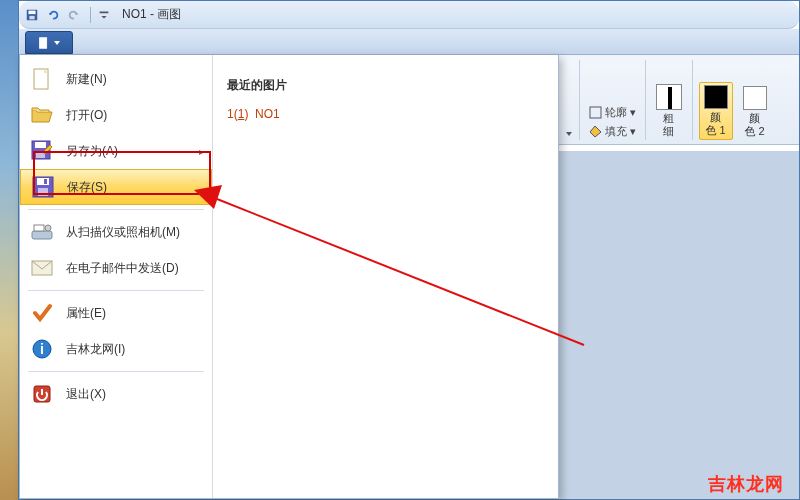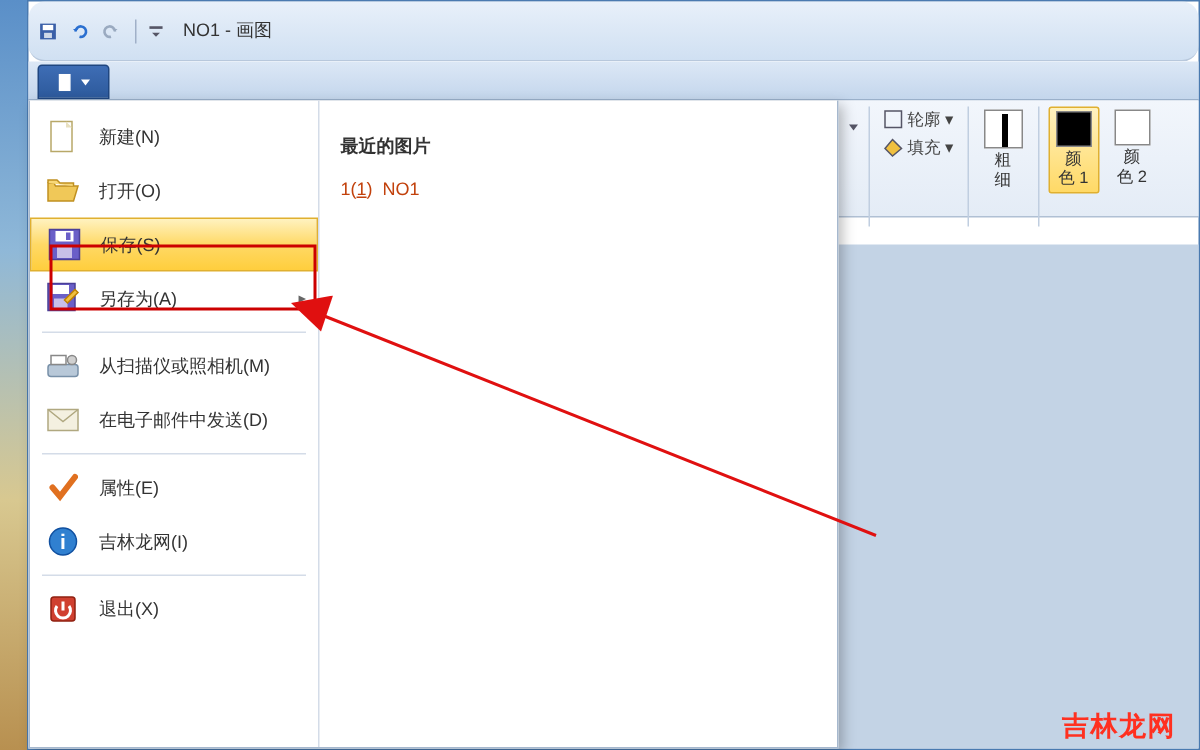--- a/index.html
+++ b/index.html
@@ -1,40 +1,40 @@
 <!DOCTYPE html>
 <html><head>
 <meta charset="utf-8">
 <style>
 * { margin: 0; padding: 0; box-sizing: border-box; font-family: "Microsoft YaHei", "Segoe UI", sans-serif; }
 body { width: 800px; height: 500px; overflow: hidden; background: linear-gradient(to bottom, #a8c8e8 0%, #d4e4f0 40%, #e8d8c0 70%, #c8a870 100%); position: relative; }
 .desktop-edge { position: absolute; left: 0; top: 0; width: 18px; height: 100%; background: linear-gradient(to bottom, #5a8fc8, #8fb8d8, #d8c890, #b89050); }
 .window { position: absolute; left: 18px; top: 0; right: 0; bottom: 0; background: #fff; display: flex; flex-direction: column; border: 1px solid #4a7ab0; }
-.titlebar { height: 40px; background: linear-gradient(to bottom, #e8f0fa, #d0e0f2); display: flex; align-items: center; padding: 0 4px; border-bottom: 1px solid #b8c8dc; border-radius: 11px; }
+.titlebar { height: 28px; background: linear-gradient(to bottom, #e8f0fa, #d0e0f2); display: flex; align-items: center; padding: 0 4px; border-bottom: 1px solid #b8c8dc; border-radius: 11px; }
 .qa-btn { width: 18px; height: 18px; margin-right: 3px; display: flex; align-items: center; justify-content: center; border-radius: 2px; cursor: pointer; }
 .qa-btn svg { width: 14px; height: 14px; }
 .qa-sep { width: 1px; height: 16px; background: #a0b0c8; margin: 0 4px; }
 .title-text { font-size: 12px; color: #333; margin-left: 6px; }
 .ribbon-row { height: 26px; background: linear-gradient(to bottom, #dce8f6, #c4d6ec); border-bottom: 1px solid #9ab0ca; display: flex; align-items: stretch; }
 .file-tab { width: 48px; background: linear-gradient(to bottom, #3e6db5, #2d5a9c); border: 1px solid #1f4680; border-radius: 3px 3px 0 0; margin: 2px 0 0 6px; display: flex; align-items: center; justify-content: center; gap: 2px; cursor: pointer; }
 .file-tab svg { fill: #fff; }
 .content-row { flex: 1; display: flex; position: relative; }
 .menu-panel { width: 540px; background: #fff; border: 1px solid #a6b8ce; border-top: none; box-shadow: 3px 3px 8px rgba(0,0,0,.25); display: flex; position: relative; z-index: 10; }
 .menu-left { width: 193px; border-right: 1px solid #d4dce8; padding: 6px 0; }
 .menu-item { height: 36px; display: flex; align-items: center; padding: 0 10px; gap: 12px; cursor: pointer; font-size: 12px; color: #333; position: relative; }
 .menu-item.selected { background: linear-gradient(to bottom, #fff2c0, #ffd966, #ffce3d); border: 1px solid #e0b030; }
 .menu-item .mi-icon { width: 24px; height: 24px; display: flex; align-items: center; justify-content: center; }
 .menu-item.has-sub::after { content: "▸"; position: absolute; right: 8px; color: #666; font-size: 10px; }
 .menu-sep { height: 1px; background: #d4dce8; margin: 4px 8px; }
 .menu-right { flex: 1; padding: 22px 14px; }
 .recent-header { font-size: 12px; font-weight: bold; color: #333; margin-bottom: 10px; }
 .recent-item { font-size: 12px; color: #c2410c; padding: 3px 0; cursor: pointer; }
 .recent-item u { text-decoration: underline; }
 .highlight-box { position: absolute; border: 2px solid #cc0000; left: 14px; top: 96px; width: 178px; height: 44px; pointer-events: none; z-index: 20; }
-.ribbon-rest { position: absolute; left: 540px; right: 0; top: 0; height: 78px; background: linear-gradient(to bottom, #f2f6fc, #e4ecf6); border-bottom: 1px solid #b0c0d4; display: flex; align-items: flex-start; padding: 4px 6px; gap: 6px; }
+.ribbon-rest { position: absolute; left: 540px; right: 0; top: 0; height: 90px; background: linear-gradient(to bottom, #f2f6fc, #e4ecf6); border-bottom: 1px solid #b0c0d4; display: flex; align-items: flex-end; padding: 4px 6px; gap: 6px; }
 .rb-sep { width: 1px; height: 80px; background: #c0cee0; }
 .rb-small-stack { display: flex; flex-direction: column; gap: 2px; }
 .rb-small { font-size: 11px; color: #444; display: flex; align-items: center; gap: 3px; cursor: pointer; padding: 1px 3px; }
 .rb-small svg { width: 13px; height: 13px; }
 .rb-big { display: flex; flex-direction: column; align-items: center; gap: 2px; cursor: pointer; padding: 2px 4px; font-size: 11px; color: #333; text-align: center; line-height: 1.2; }
 .rb-big.active { background: linear-gradient(to bottom, #fff2c0, #ffd966); border: 1px solid #e0b030; border-radius: 2px; }
 .stroke-prev { width: 26px; height: 26px; border: 1px solid #888; background: #fff; position: relative; }
 .stroke-prev::after { content: ""; position: absolute; left: 11px; top: 2px; width: 4px; height: 22px; background: #000; }
 .swatch { width: 24px; height: 24px; border: 1px solid #888; }
 .canvas-area { position: absolute; left: 540px; right: 0; top: 96px; bottom: 0; background: #c3d3e5; }
@@ -105,41 +105,41 @@
         </div>
         <div class="menu-item">
           <span class="mi-icon">
               <svg width="22" height="18" viewBox="0 0 22 18">
                 <path d="M1 4 L1 16 L18 16 L21 6 L6 6 L5 4 Z" fill="#f0c858" stroke="#c09020"></path>
                 <path d="M1 4 L1 2 L7 2 L9 4 L18 4 L18 6" fill="#f8d878" stroke="#c09020"></path>
               </svg>
             </span>
           <span>打开(O)</span>
         </div>
+        <div class="menu-item has-sub">
+          <span class="mi-icon">
+              <svg width="22" height="22" viewBox="0 0 22 22">
+                <rect x="1" y="1" width="18" height="18" fill="#6a5fc8" stroke="#4a3f98"></rect>
+                <rect x="4" y="2" width="11" height="6" fill="#fff"></rect>
+                <rect x="5" y="11" width="9" height="7" fill="#c8c0e8"></rect>
+                <path d="M14 14 L21 7 L19 5 L12 12 Z" fill="#f0c040" stroke="#c08000"></path>
+              </svg>
+            </span>
+          <span>另存为(A)</span>
+        </div>
         <div class="menu-item selected">
           <span class="mi-icon">
               <svg width="22" height="22" viewBox="0 0 22 22">
                 <rect x="1" y="1" width="20" height="20" fill="#6a5fc8" stroke="#4a3f98"></rect>
                 <rect x="5" y="2" width="12" height="7" fill="#fff"></rect>
                 <rect x="6" y="12" width="10" height="8" fill="#c8c0e8"></rect>
                 <rect x="12" y="3" width="3" height="5" fill="#6a5fc8"></rect>
               </svg>
             </span>
           <span>保存(S)</span>
-        </div>
-        <div class="menu-item has-sub">
-          <span class="mi-icon">
-              <svg width="22" height="22" viewBox="0 0 22 22">
-                <rect x="1" y="1" width="18" height="18" fill="#6a5fc8" stroke="#4a3f98"></rect>
-                <rect x="4" y="2" width="11" height="6" fill="#fff"></rect>
-                <rect x="5" y="11" width="9" height="7" fill="#c8c0e8"></rect>
-                <path d="M14 14 L21 7 L19 5 L12 12 Z" fill="#f0c040" stroke="#c08000"></path>
-              </svg>
-            </span>
-          <span>另存为(A)</span>
         </div>
         <div class="menu-sep"></div>
         <div class="menu-item">
           <span class="mi-icon">
               <svg width="22" height="18" viewBox="0 0 22 18">
                 <rect x="1" y="8" width="20" height="8" rx="2" fill="#b8c8d8" stroke="#7890a8"></rect>
                 <rect x="3" y="2" width="10" height="6" fill="#fff" stroke="#888"></rect>
                 <circle cx="17" cy="5" r="3" fill="#d0d0d0" stroke="#888"></circle>
               </svg>
             </span>

